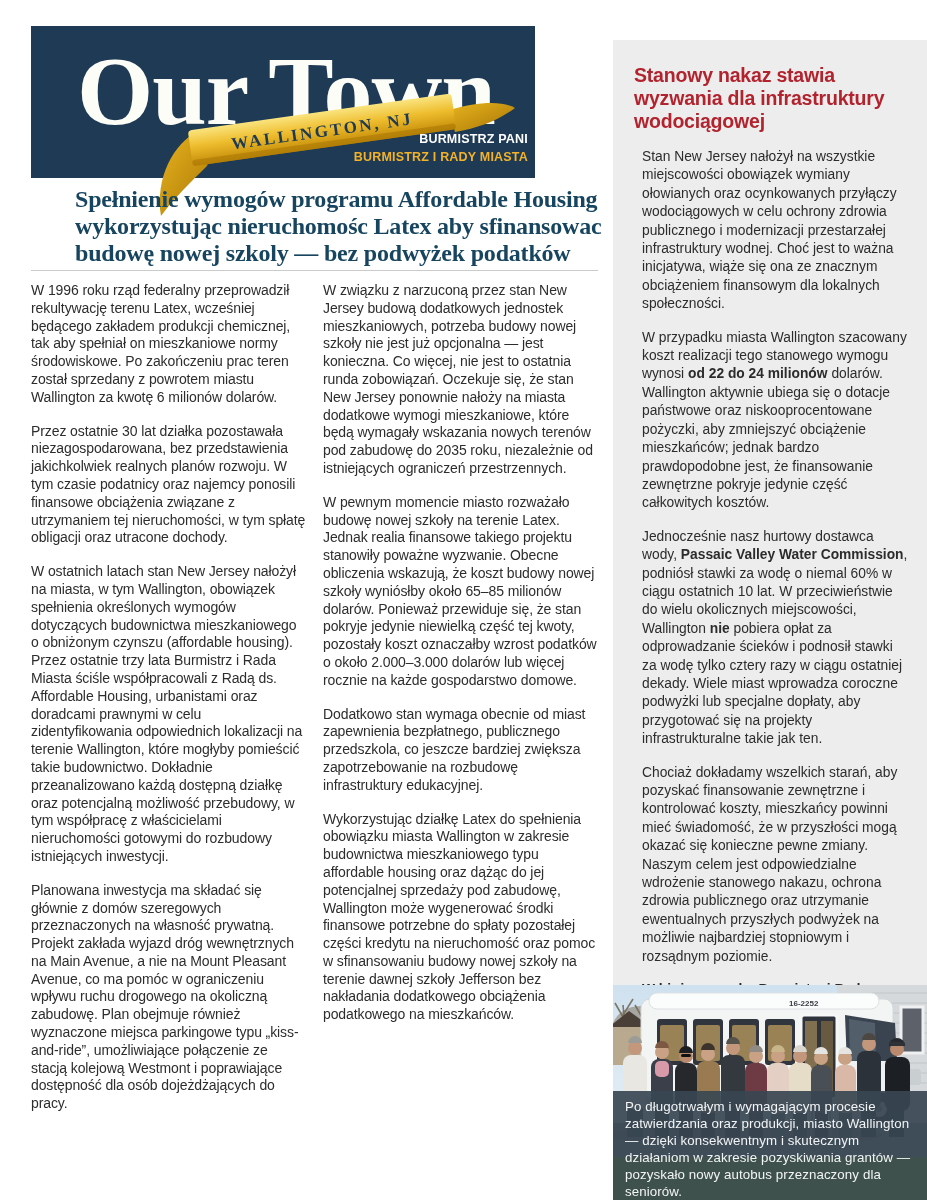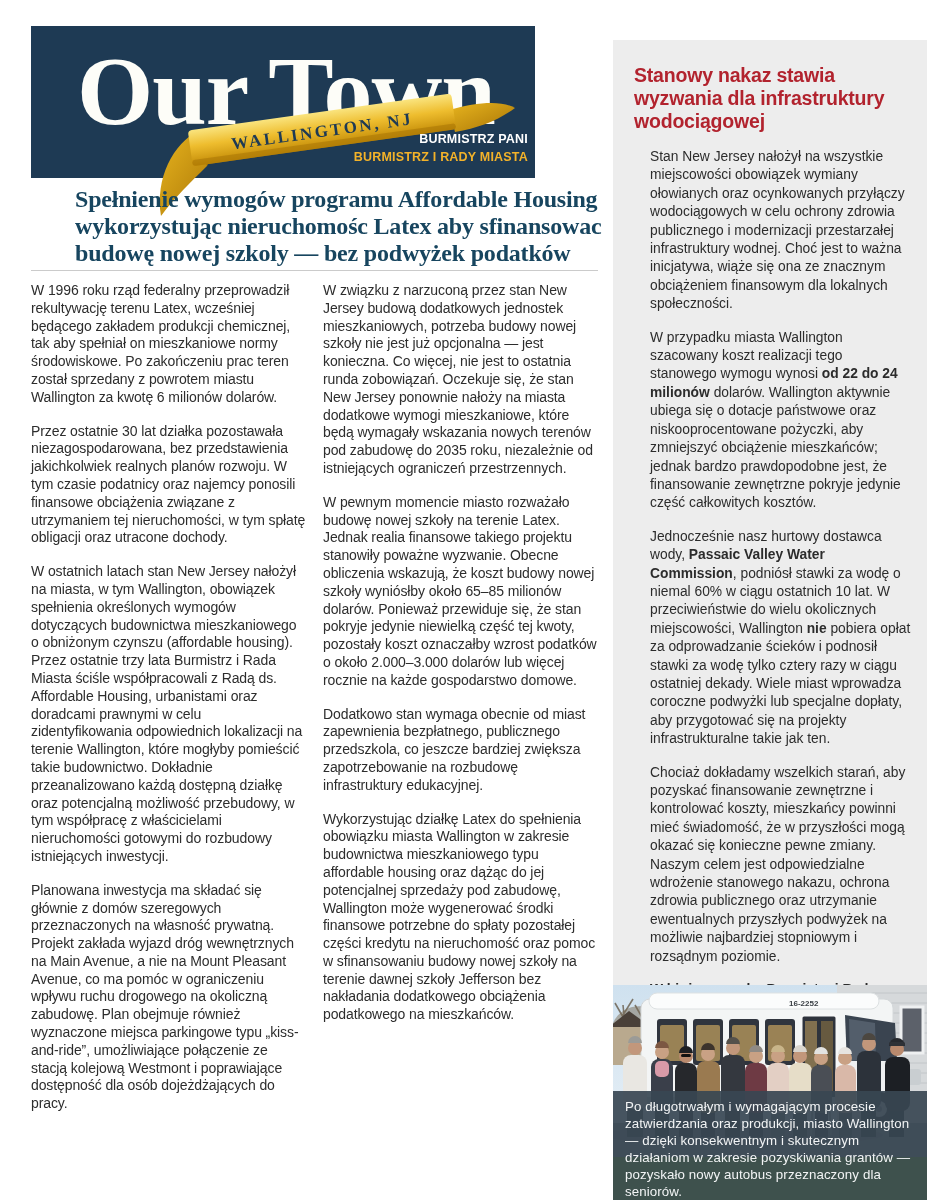--- a/index.html
+++ b/index.html
@@ -49,21 +49,21 @@
   
   .sidebar {
     position:absolute; left:613px; top:40px; width:314px; height:945px;
     background:#ededed; padding:24px 16px 0 21px; overflow:hidden;
   }
   .sidebar-heading {
     color:#b2232e; font-size:19.5px; font-weight:bold; line-height:1.18;
     margin-bottom:15px; letter-spacing:-.2px;
   }
   .sidebar-body p {
-    font-size:13.8px; line-height:18.4px; margin:0 0 15px 16px; color:#2c2c2c;
+    font-size:13.8px; line-height:18.4px; margin:0 0 15px 8px; color:#2c2c2c;
   }
   
   .photo {
     position:absolute; left:613px; top:985px; width:314px; height:215px;
     background:#84cc16; overflow:hidden;
   }
   .photo svg.scene { position:absolute; left:0; top:0; width:314px; height:172px; display:block; }
   .caption {
     position:absolute; left:0; top:106px; width:314px; height:109px;
     background:rgba(56,70,82,.92);

